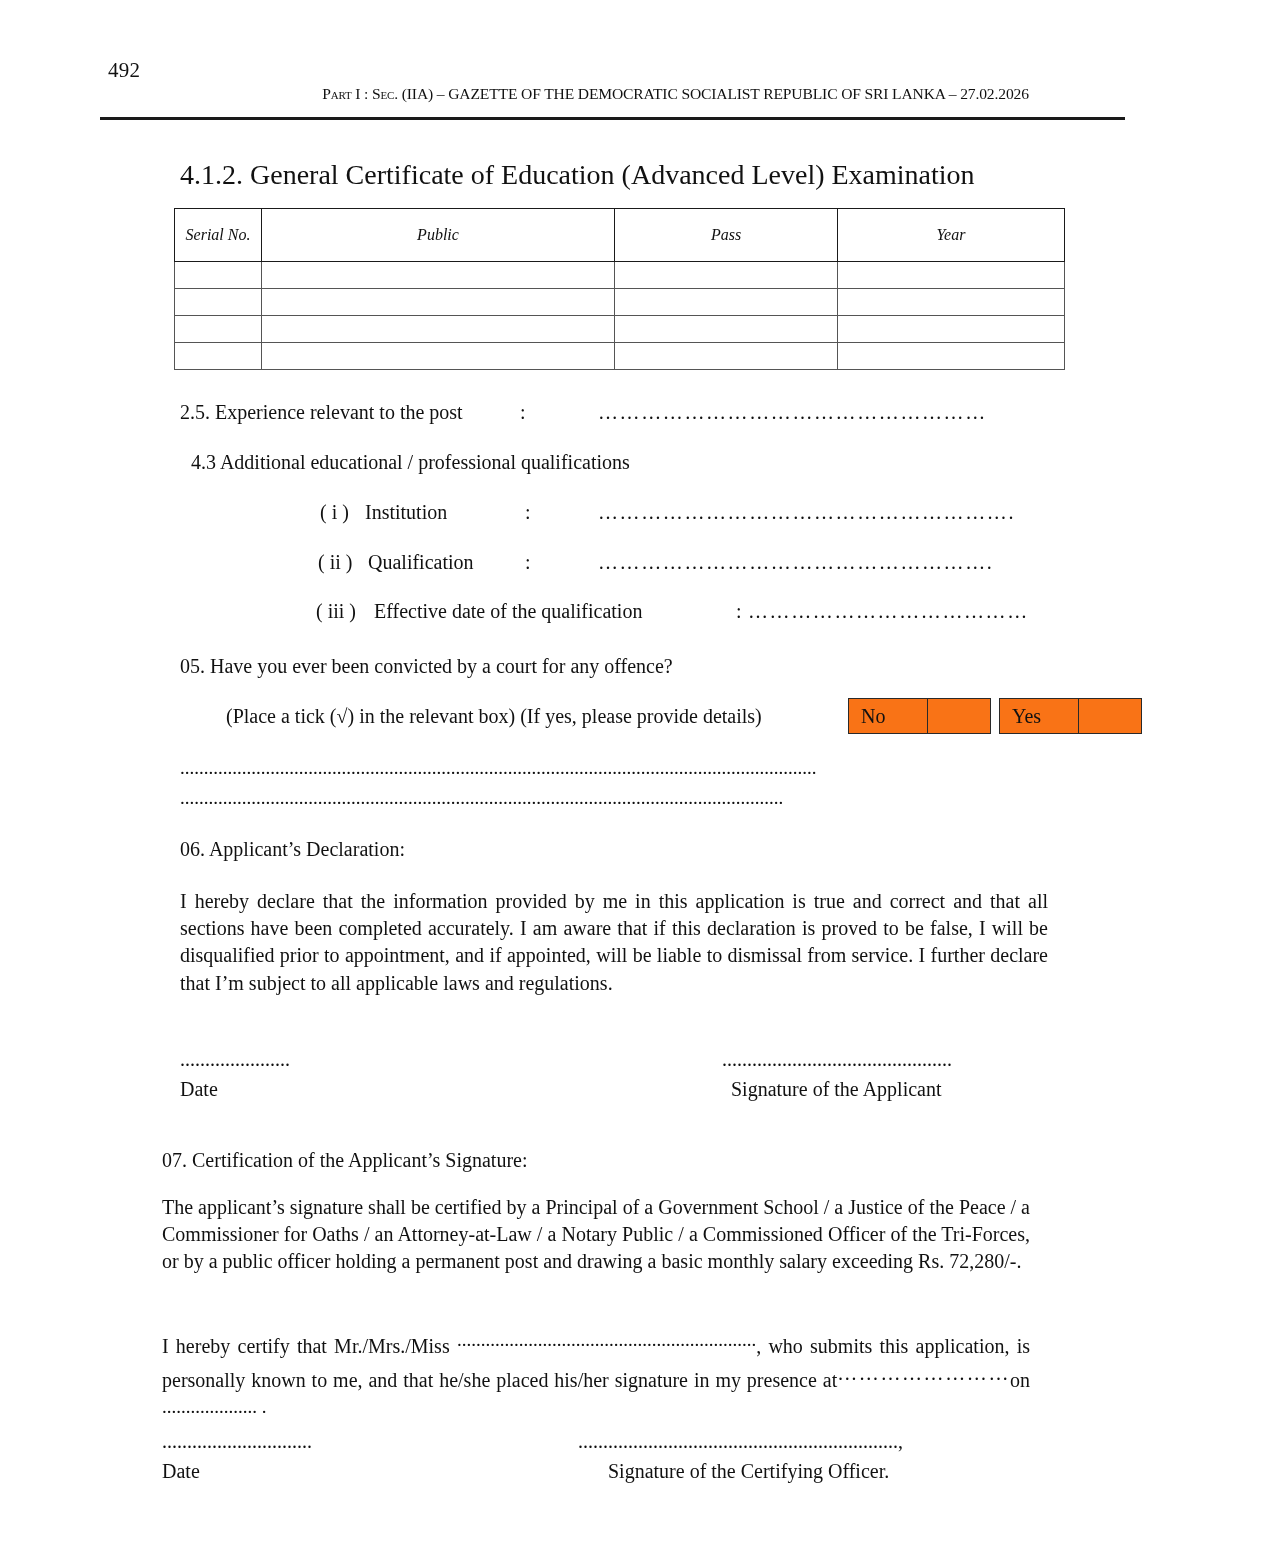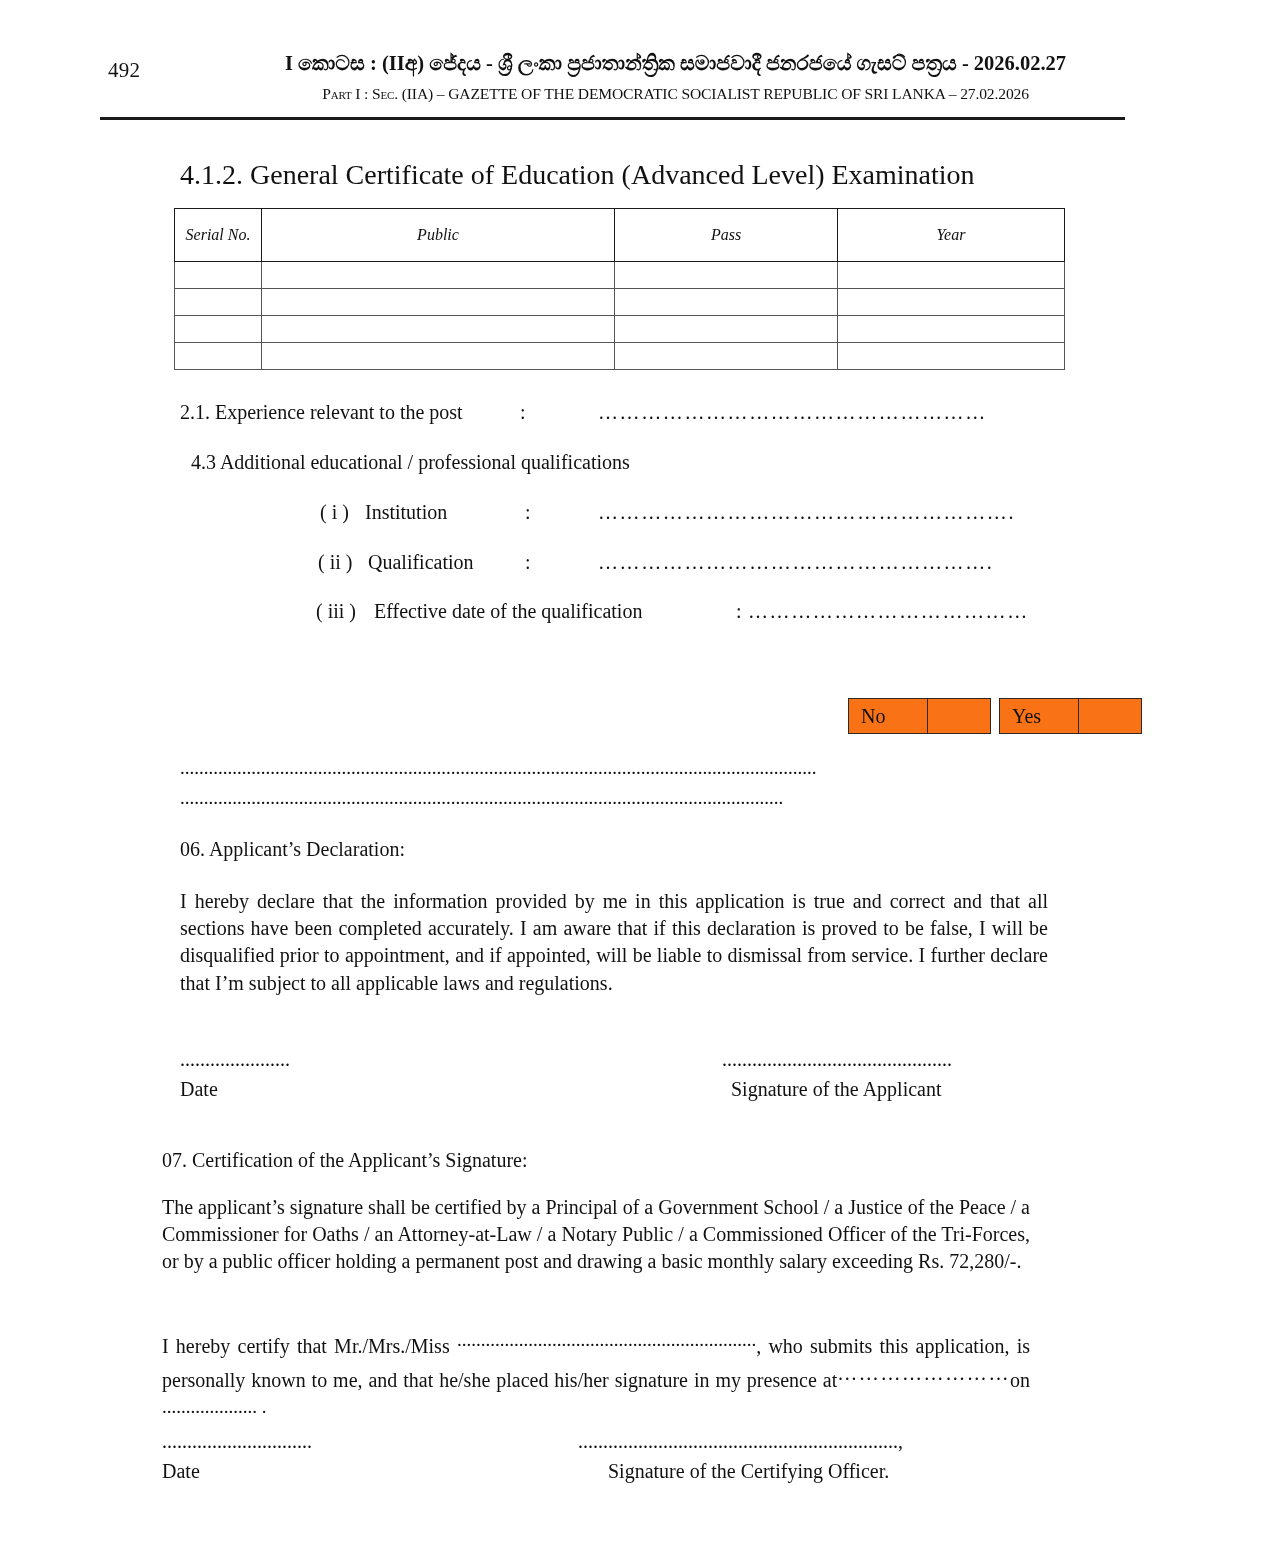--- a/index.html
+++ b/index.html
@@ -176,21 +176,20 @@
   .nowrap { white-space: nowrap; }
 </style>
 </head>
 <body>
 
 <div class="page">
 
   <div class="header">
     <div class="hdr-row1">
       <div class="page-number">492</div>
-      <div class="hdr-sinhala">I කොටස : (IIඅ) ජේදය - ශ්‍රී ලංකා ප්‍රජාතාන්ත්‍රික සමාජවාදී ජනරජයේ ගැසට් පත්‍රය - 2026.02.27</div>
     </div>
     <div class="hdr-row2 smallcaps">Part I : Sec. (IIA) – GAZETTE OF THE DEMOCRATIC SOCIALIST REPUBLIC OF SRI LANKA – 27.02.2026</div>
   </div>
   <div class="hdr-rule"></div>
 
   <div class="sec-title" style="left:180px; top:159px;">4.1.2. General Certificate of Education (Advanced Level) Examination</div>
 
   <table class="qual-table">
     <thead>
       <tr>
@@ -221,42 +220,44 @@
       </tr>
       <tr>
         <td></td>
         <td></td>
         <td></td>
         <td></td>
       </tr>
     </tbody>
   </table>
 
-  <div class="body-text nowrap" style="left:180px; top:399px;">2.1. Experience relevant to the post</div>
+  <div class="body-text nowrap" style="left:180px; top:399px;">2.5. Experience relevant to the post</div>
   <div class="body-text" style="left:520px; top:399px;">:</div>
   <div class="body-text dots dots-sparse" style="left:598px; top:399px; width:440px;">………………………………………………</div>
 
   <div class="body-text nowrap" style="left:180px; top:449px;margin-left:11px;">4.3  Additional educational / professional qualifications</div>
 
   <div class="body-text nowrap" style="left:320px; top:499px;">( i )</div>
   <div class="body-text nowrap" style="left:365px; top:499px;">Institution</div>
   <div class="body-text" style="left:525px; top:499px;">:</div>
   <div class="body-text dots dots-sparse" style="left:598px; top:499px; width:448px;">………………………………………………….</div>
 
   <div class="body-text nowrap" style="left:318px; top:549px;">( ii )</div>
   <div class="body-text nowrap" style="left:368px; top:549px;">Qualification</div>
   <div class="body-text" style="left:525px; top:549px;">:</div>
   <div class="body-text dots dots-sparse" style="left:598px; top:549px; width:448px;">……………………………………………….</div>
 
   <div class="body-text nowrap" style="left:316px; top:598px;">( iii )</div>
   <div class="body-text nowrap" style="left:374px; top:598px;">Effective date of the qualification</div>
   <div class="body-text" style="left:736px; top:598px;">:</div>
   <div class="body-text dots dots-sparse" style="left:748px; top:598px; width:300px;">…………………………………</div>
 
-
+  <div class="body-text nowrap" style="left:180px; top:653px;">05.  Have you ever been convicted by a court for any offence?</div>
+
+  <div class="body-text nowrap" style="left:226px; top:703px;">(Place a tick (√) in the relevant box) (If yes, please provide details)</div>
 
   <div class="tickbox-group" style="left:848px; top:698px;">
     <div class="tickbox">
       <div class="tb-label">No</div>
       <div class="tb-field"></div>
     </div>
     <div style="width:8px;"></div>
     <div class="tickbox">
       <div class="tb-label">Yes</div>
       <div class="tb-field"></div>

